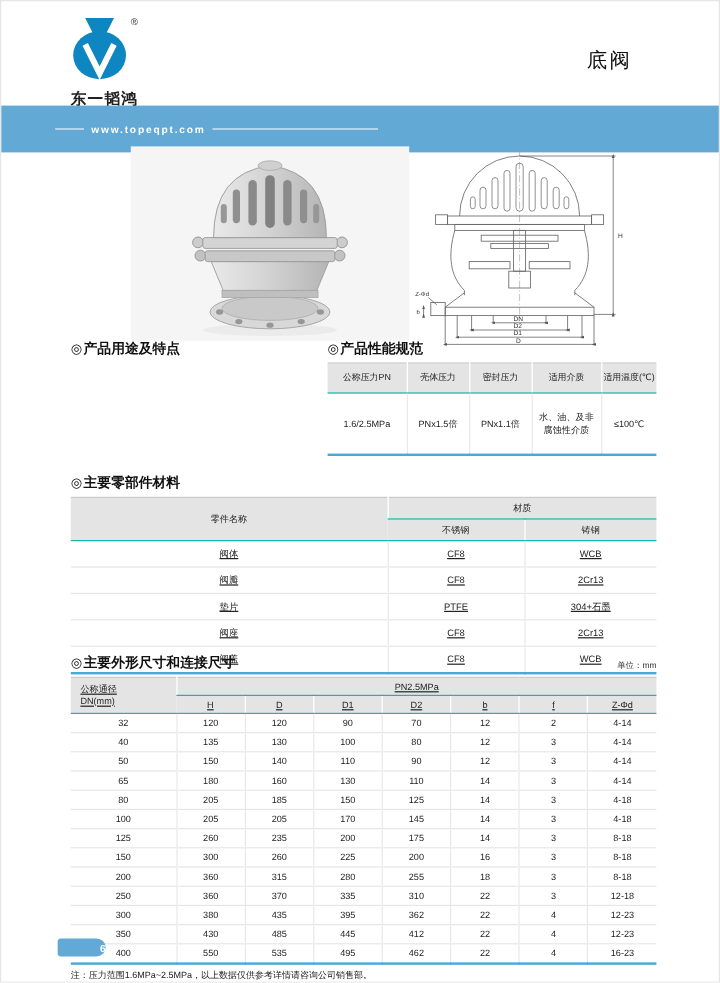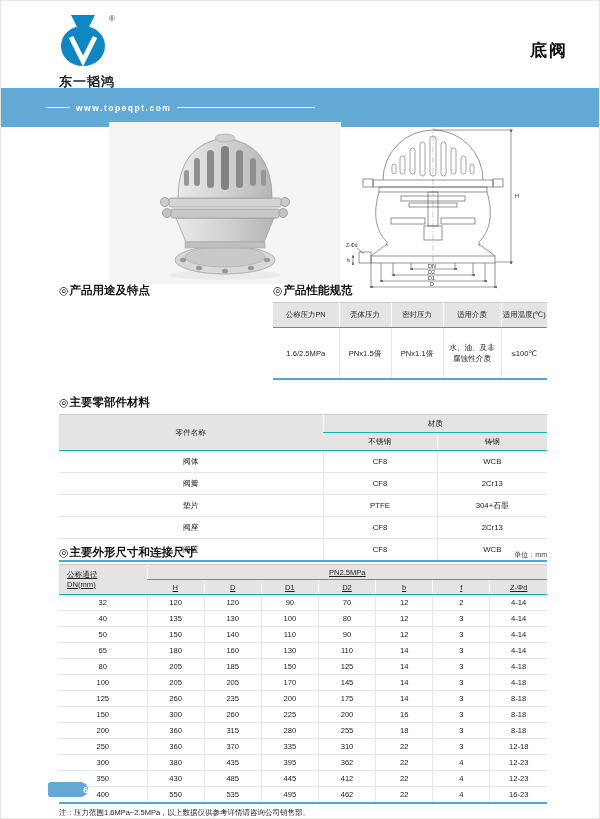--- a/index.html
+++ b/index.html
@@ -3,21 +3,21 @@
 <meta charset="utf-8">
 <style>
   * { margin:0; padding:0; box-sizing:border-box; }
   html,body { background:#fff; }
   body { font-family:"Liberation Sans","DejaVu Sans",sans-serif; color:#1a1a1a; }
   .page { position:relative; width:600px; height:819px; background:#fff; border:1px solid #e6e6e6; overflow:hidden; }
 
   
   .logo-wrap { position:absolute; left:50px; top:10px; width:80px; }
   .brand { margin-top:2px; font-size:13px; font-weight:bold; letter-spacing:1px; color:#222; text-align:center; width:72px;font-family:Liberation Mono, monospace; }
-  .page-title { position:absolute; left:529px; top:38px; font-size:17px; font-weight:bold; color:#111; letter-spacing:2px; }
+  .page-title { position:absolute; left:488px; top:38px; font-size:17px; font-weight:normal; color:#111; letter-spacing:2px; }
 
   
   .blue-bar { position:absolute; left:0; top:87px; width:600px; height:39px; background:#63a9d5; display:flex; align-items:center; }
   .bar-dash { height:1px; background:rgba(255,255,255,.85); display:inline-block; }
   .dash-short { width:24px; margin-left:45px; }
   .dash-long  { width:138px; }
   .site { color:#fff; font-size:8.5px; font-weight:bold; letter-spacing:1.5px; margin:0 6px; }
 
   
   .photo-box { position:absolute; left:108px; top:121px; width:232px; height:162px; background:#f5f5f5; }
@@ -41,21 +41,21 @@
   th, td { text-align:center; vertical-align:middle; }
   thead th { background:#e4e4e4; font-weight:normal; color:#222; border-left:1px solid #fff; border-bottom:1px solid #14b8a6; }
   thead th:first-child { border-left:none; }
   tbody td { border-left:1px solid #e8e8e8; border-top:1px solid #e6e6e6; color:#222; background:#fff; }
   tbody td:first-child { border-left:none; }
 
   .perf-table th { font-size:7.4px; padding:7px 1px; }
   .perf-table td { font-size:7.6px; padding:14px 2px; line-height:1.45; }
 
   .mat-table th { font-size:7.6px; padding:3.5px 2px; }
-  .mat-table td { font-size:7.8px; padding:5px 2px; }
+  .mat-table td { font-size:7.8px; padding:5px 2px;text-decoration:underline; }
 
   .dim-table th { font-size:7.6px; padding:2.5px 1px;text-decoration:underline; }
   .dim-table td { font-size:7.6px; padding:3px 1px; }
   .dim-col1 { line-height:1.25; text-align:left; padding-left:8px !important; }
 
   .note { margin-top:4px; font-size:7.5px; color:#222; }
 
   
   .page-badge { position:absolute; left:47px; top:781px; width:30px; height:15px; background:#63a9d5;
                 border-radius:3px 8px 8px 3px; color:#fff; font-size:8.5px; font-weight:bold;

